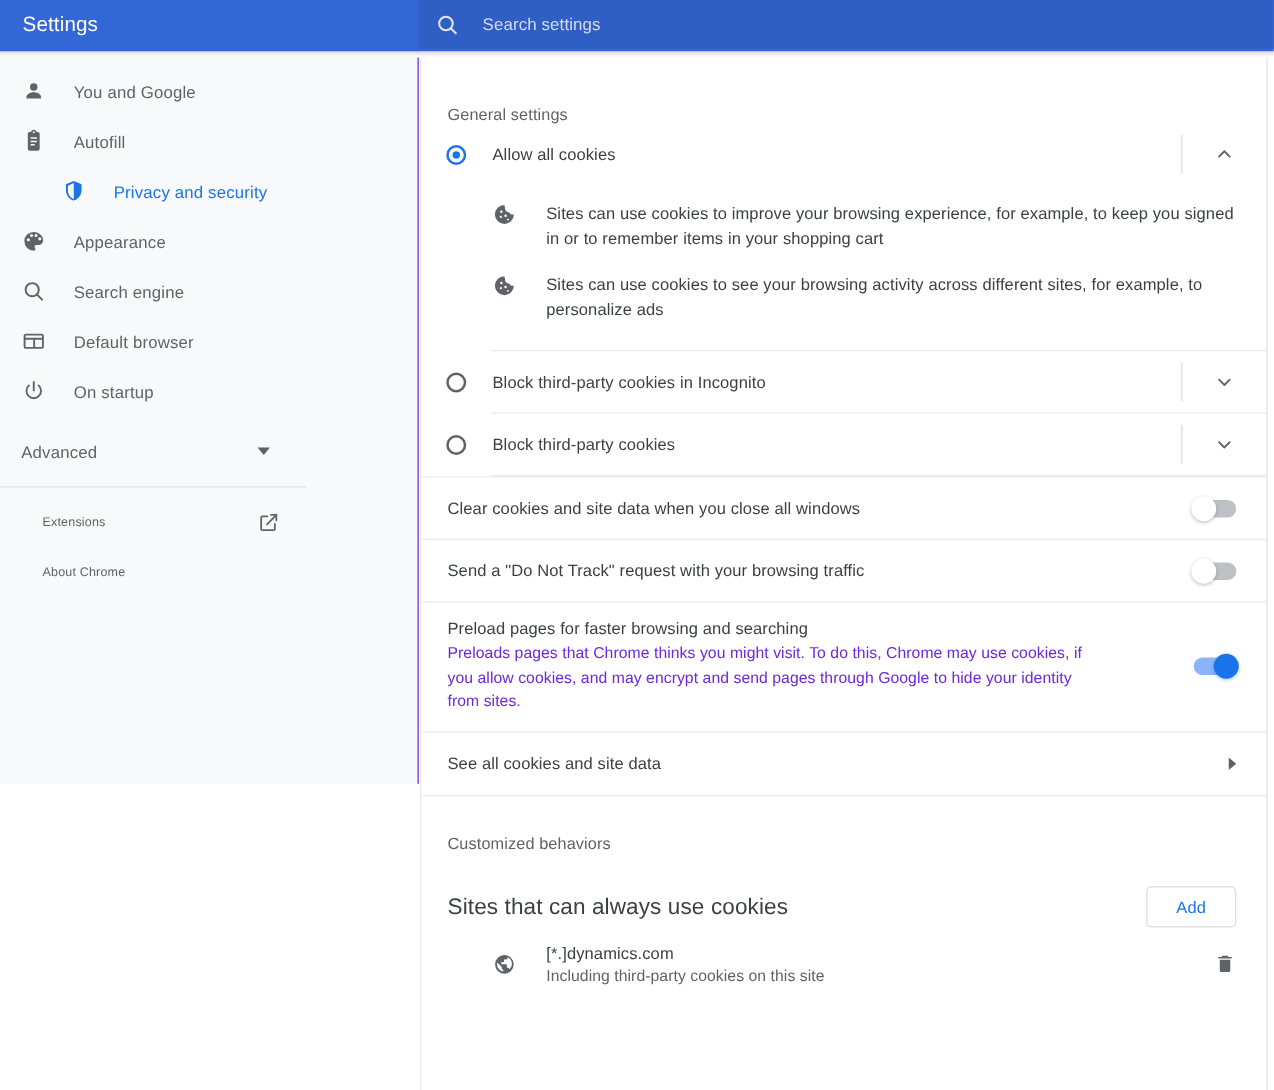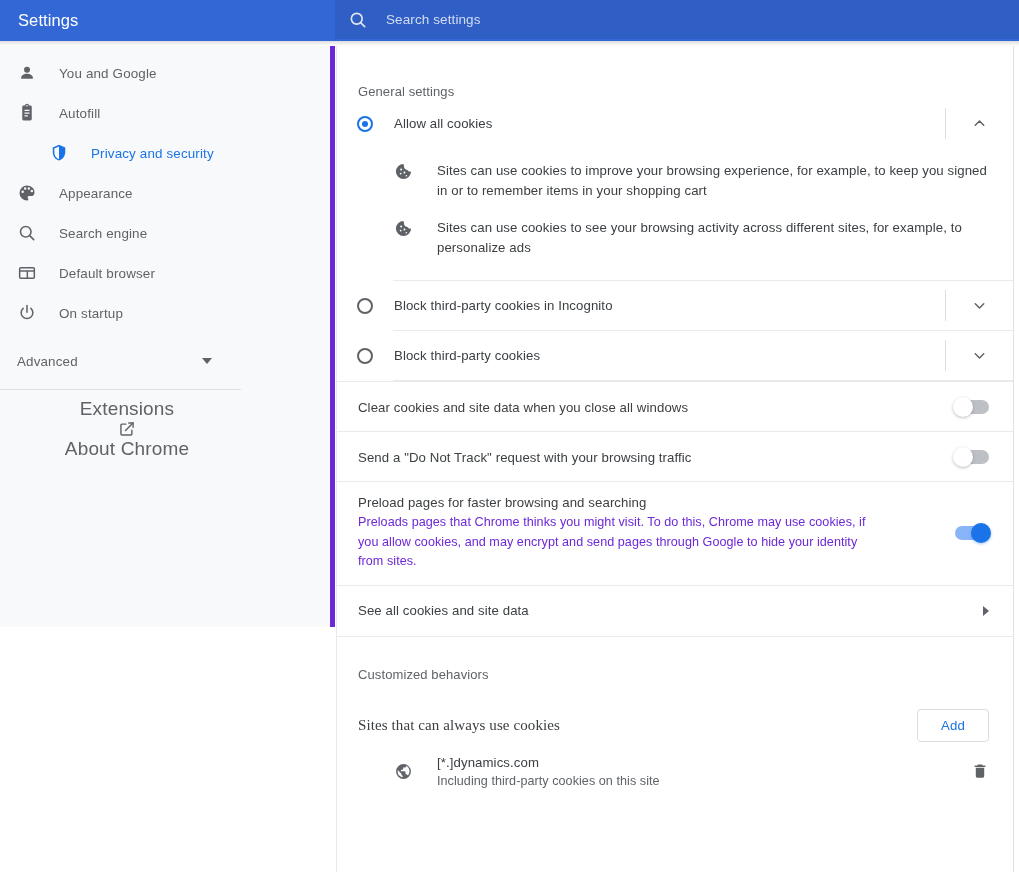--- a/index.html
+++ b/index.html
@@ -69,21 +69,21 @@
     z-index: 18;
   }
 
   
   .sidebar {
     position: absolute;
     top: 41px; left: 0;
     width: 335px;
     height: 586px;
     background: #f8f9fa;
-    border-right: 5px solid #6d28d9;
+    border-right: 1px solid #6d28d9;
     padding-top: 12px;
     z-index: 5;
   }
   .nav-item {
     height: 40px;
     display: flex;
     align-items: center;
     padding-left: 17px;
     cursor: pointer;
     color: #5f6368;
@@ -127,24 +127,23 @@
     margin: 8px 89px 8px 0;
   }
   .nav-plain {
     height: 40px;
     display: flex;
     align-items: center;
     padding-left: 34px;
     padding-right: 110px;
     cursor: pointer;
     color: #5f6368;
-    font-size: 19px;
+    font-size: 10px;
     justify-content: space-between;
     letter-spacing: .15px;
-    flex-direction: column;
   }
   .ext-ico { width: 18px; height: 18px; color: #5f6368; }
 
   
   .main {
     position: absolute;
     top: 46px;
     left: 336px;
     width: 683px;
     height: 826px;
@@ -308,21 +307,21 @@
     padding: 30px 0 0 21px;
     font-size: 13px;
     color: #5f6368;
     letter-spacing: .1px;
   }
   .add-row {
     display: flex;
     align-items: center;
     padding: 27px 24px 0 21px;
   }
-  .add-row-label { flex: 1; font-size: 15px; color: #3c4043; letter-spacing: .1px; font-family: Liberation Serif, serif; }
+  .add-row-label { flex: 1; font-size: 18px; color: #3c4043; letter-spacing: .1px; }
   .add-btn {
     border: 1px solid #dadce0;
     border-radius: 4px;
     background: #ffffff;
     color: #1a73e8;
     font-size: 13.2px;
     font-weight: 500;
     font-family: "Liberation Sans", sans-serif;
     padding: 8px 23px;
     cursor: pointer;

